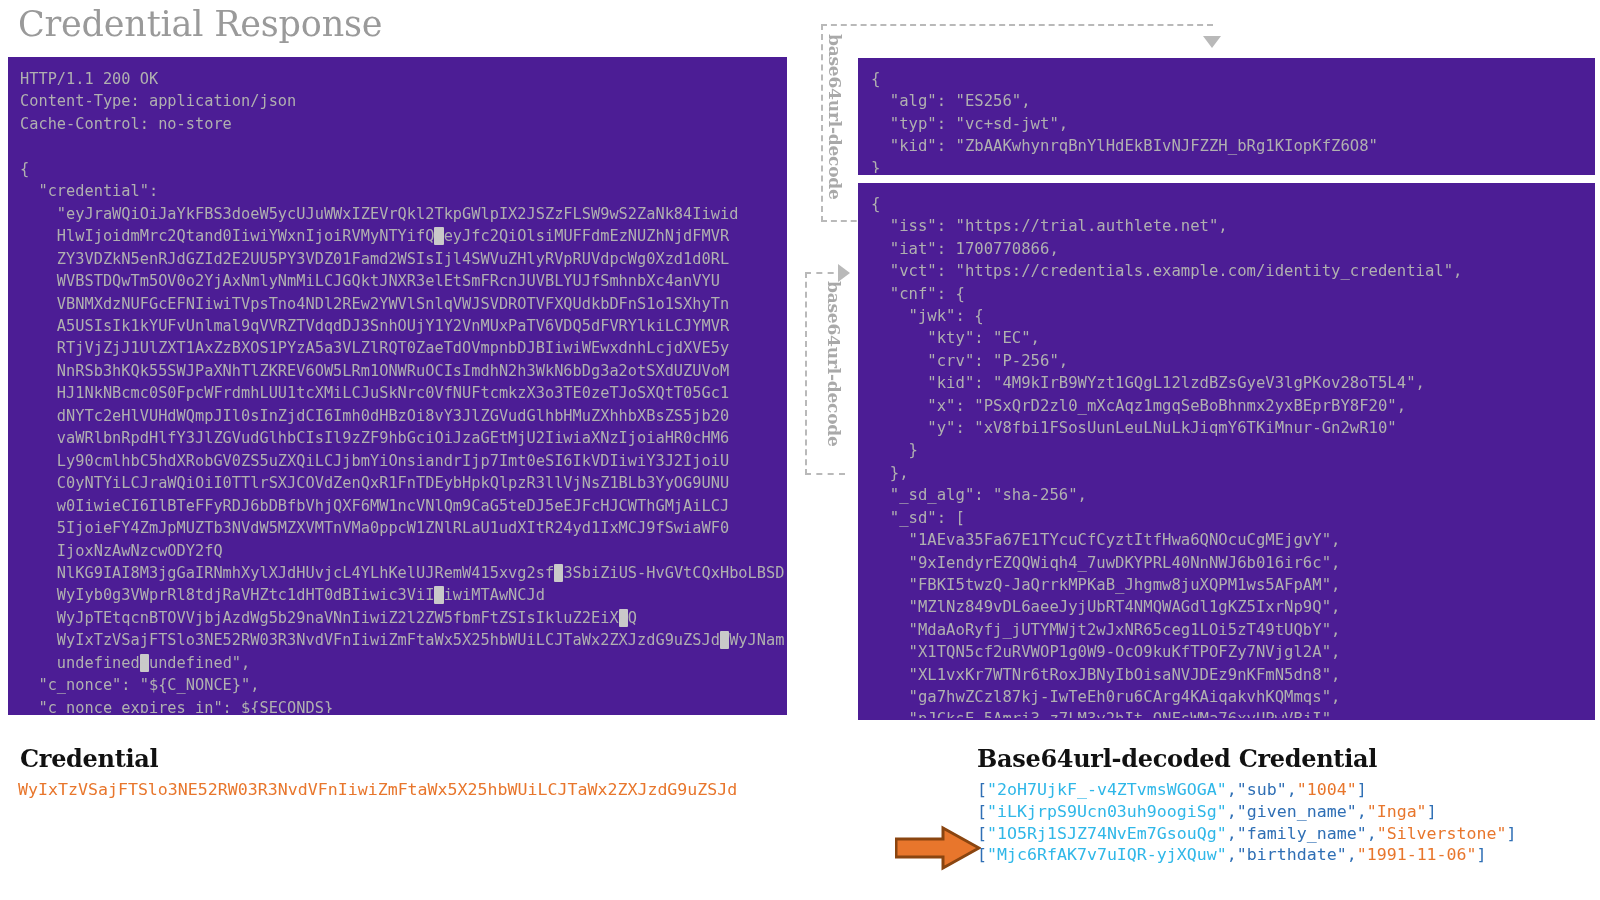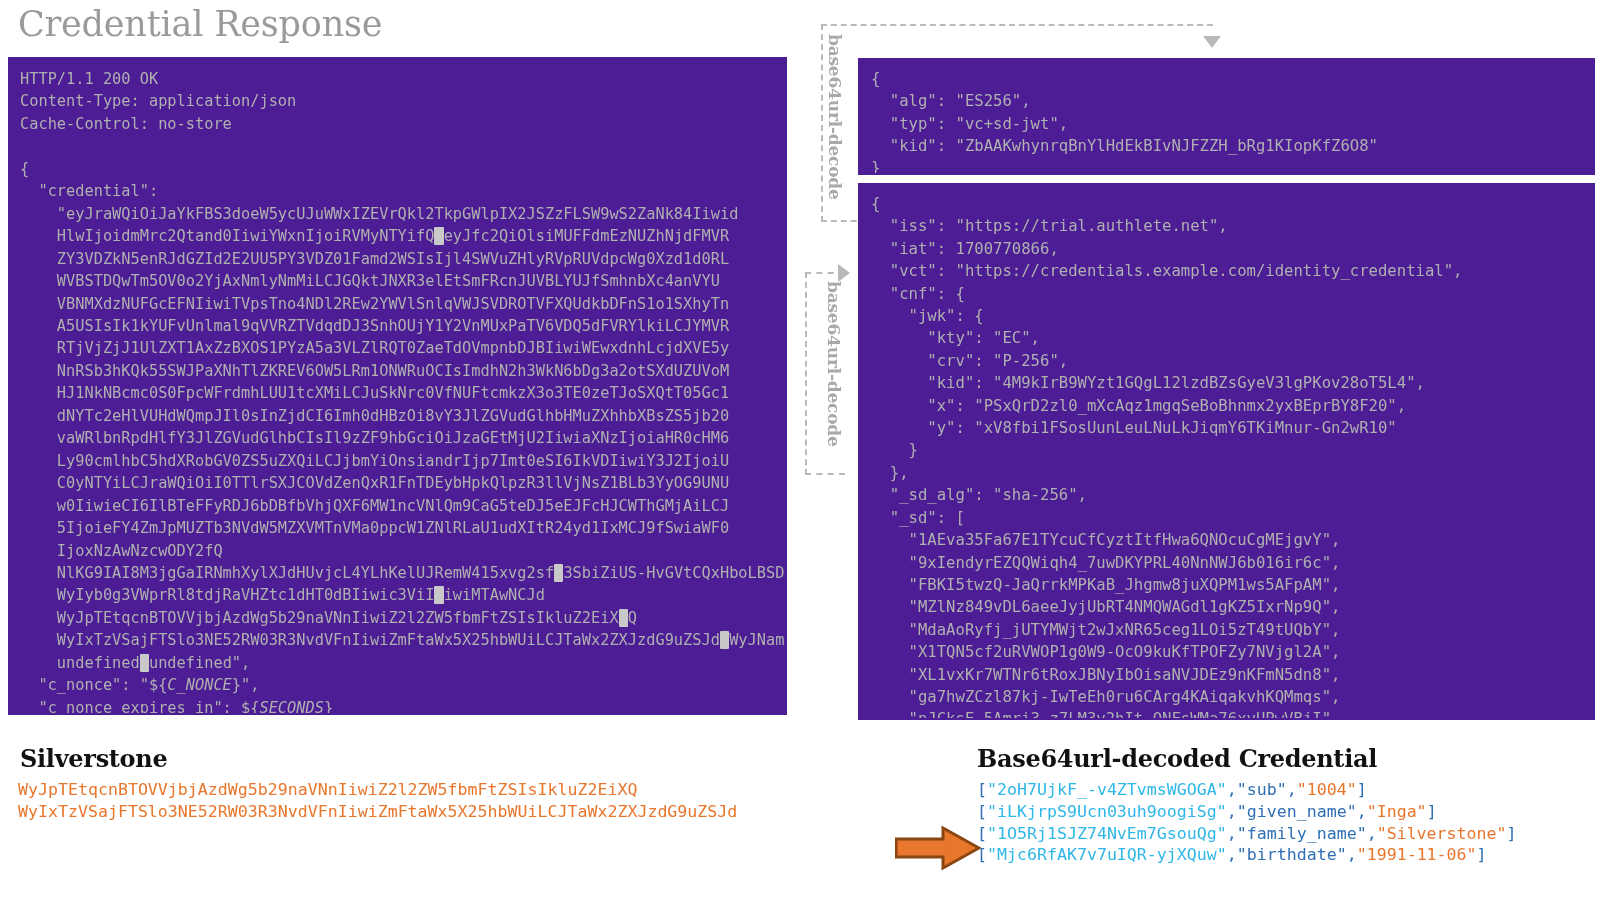--- a/index.html
+++ b/index.html
@@ -78,21 +78,20 @@
     line-height: 22.4px;
   }
 
   
   .sep {
     background: #c9c9c9;
     color: #c9c9c9;
     border-radius: 1px;
   }
   .var {
-    font-style: italic;
   }
 
   
   .connector {
     position: absolute;
     border: 2px dashed #b9b9b9;
     box-sizing: border-box;
   }
   #conn-header {
     left: 821px;
@@ -259,21 +258,21 @@
     "MZlNz849vDL6aeeJyjUbRT4NMQWAGdl1gKZ5IxrNp9Q",
     "MdaAoRyfj_jUTYMWjt2wJxNR65ceg1LOi5zT49tUQbY",
     "X1TQN5cf2uRVWOP1g0W9-OcO9kuKfTPOFZy7NVjgl2A",
     "XL1vxKr7WTNr6tRoxJBNyIbOisaNVJDEz9nKFmN5dn8",
     "ga7hwZCzl87kj-IwTeEh0ru6CArg4KAiqakvhKQMmqs",
     "nJCksE_5Amri3_z7LM3y2hIt-ONFsWMa76xyUPwVBjI"
   ]
 }</div>
 </div>
 
-<div class="section-title" id="disclosures-title">Silverstone</div>
-<div id="disclosures-list"><div class="row">WyJpTEtqcnBTOVVjbjAzdWg5b29naVNnIiwiZ2l2ZW5fbmFtZSIsIkluZ2EiXQ</div><div class="row">WyIxTzVSajFTSlo3NE52RW03R3NvdVFnIiwiZmFtaWx5X25hbWUiLCJTaWx2ZXJzdG9uZSJd</div></div>
+<div class="section-title" id="disclosures-title">Credential</div>
+<div id="disclosures-list"><div class="row">WyIxTzVSajFTSlo3NE52RW03R3NvdVFnIiwiZmFtaWx5X25hbWUiLCJTaWx2ZXJzdG9uZSJd</div></div>
 
 <div class="section-title" id="decoded-title">Base64url-decoded Credential</div>
 <div id="decoded-list"><div class="row"><span class="c-punct">[</span><span class="c-salt">"2oH7UjkF_-v4ZTvmsWGOGA"</span><span class="c-punct">,</span><span class="c-key">"sub"</span><span class="c-punct">,</span><span class="c-val">"1004"</span><span class="c-punct">]</span></div><div class="row"><span class="c-punct">[</span><span class="c-salt">"iLKjrpS9Ucn03uh9oogiSg"</span><span class="c-punct">,</span><span class="c-key">"given_name"</span><span class="c-punct">,</span><span class="c-val">"Inga"</span><span class="c-punct">]</span></div><div class="row"><span class="c-punct">[</span><span class="c-salt">"1O5Rj1SJZ74NvEm7GsouQg"</span><span class="c-punct">,</span><span class="c-key">"family_name"</span><span class="c-punct">,</span><span class="c-val">"Silverstone"</span><span class="c-punct">]</span></div><div class="row"><span class="c-punct">[</span><span class="c-salt">"Mjc6RfAK7v7uIQR-yjXQuw"</span><span class="c-punct">,</span><span class="c-key">"birthdate"</span><span class="c-punct">,</span><span class="c-val">"1991-11-06"</span><span class="c-punct">]</span></div></div>
 
 <svg id="pointer-arrow" viewBox="0 0 86 46">
   <polygon points="1,14 48,14 48,3 84,23 48,43 48,32 1,32" fill="#e8762c" stroke="#8a4510" stroke-width="3" stroke-linejoin="miter"></polygon>
 </svg>
 
 </body></html>

